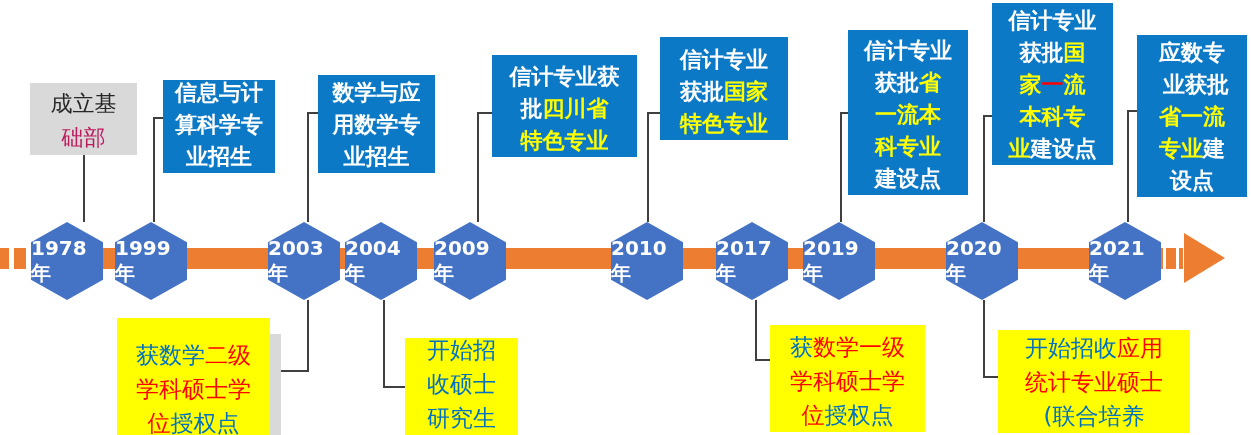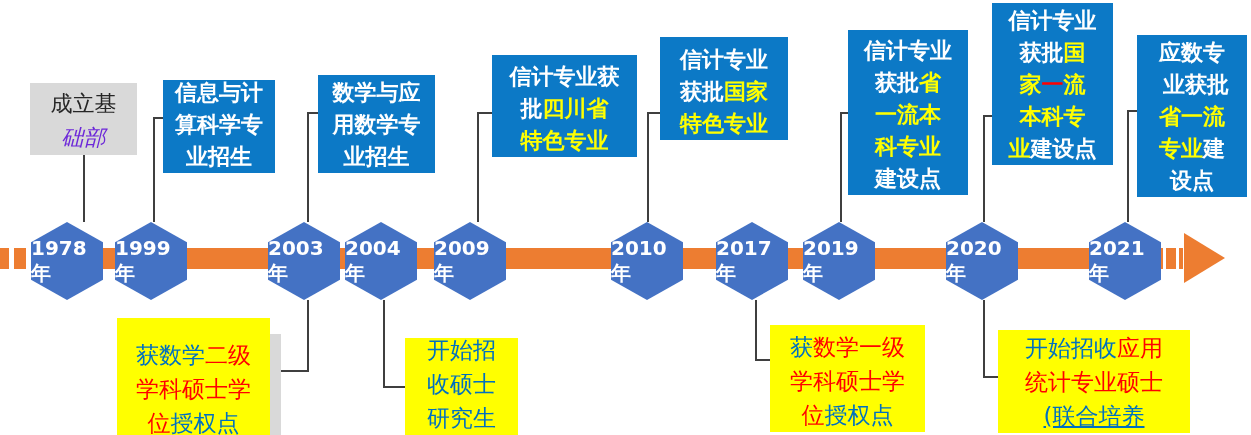--- a/index.html
+++ b/index.html
@@ -78,21 +78,21 @@
   <div class="hex" style="left:345px">2004年</div>
   <div class="hex" style="left:434px">2009年</div>
   <div class="hex" style="left:611px">2010年</div>
   <div class="hex" style="left:716px">2017年</div>
   <div class="hex" style="left:803px">2019年</div>
   <div class="hex" style="left:946px">2020年</div>
   <div class="hex" style="left:1089px">2021年</div>
 
   <div class="box gray" style="left:30px;top:83px;width:107px;height:72px">
       <div><span style="color: rgb(38, 38, 38);">成立基</span></div>
-      <div><span style="color: #6d28d9; font-style: italic;">础部</span></div>
+      <div><span style="color: #be185d;">础部</span></div>
     </div>
   <div class="box blue" style="left:163px;top:80px;width:112px;height:93px">
       <div><span style="color: rgb(255, 255, 255);">信息与计</span></div>
       <div><span style="color: rgb(255, 255, 255);">算科学专</span></div>
       <div><span style="color: rgb(255, 255, 255);">业招生</span></div>
     </div>
   <div class="box blue" style="left:318px;top:75px;width:117px;height:98px">
       <div><span style="color: rgb(255, 255, 255);">数学与应</span></div>
       <div><span style="color: rgb(255, 255, 255);">用数学专</span></div>
       <div><span style="color: rgb(255, 255, 255);">业招生</span></div>
@@ -140,16 +140,16 @@
       <div><span style="color: rgb(0, 112, 192);">研究生</span></div>
     </div>
   <div class="box yellow" style="left:770px;top:325px;width:155px;height:107px">
       <div><span style="color: rgb(0, 112, 192);">获</span><span style="color: rgb(255, 0, 0);">数学一级</span></div>
       <div><span style="color: rgb(255, 0, 0);">学科硕士学</span></div>
       <div><span style="color: rgb(255, 0, 0);">位</span><span style="color: rgb(0, 112, 192);">授权点</span></div>
     </div>
   <div class="box yellow" style="left:998px;top:330px;width:192px;height:103px">
       <div><span style="color: rgb(0, 112, 192);">开始招收</span><span style="color: rgb(255, 0, 0);">应用</span></div>
       <div><span style="color: rgb(255, 0, 0);">统计专业硕士</span></div>
-      <div><span style="color: rgb(0, 112, 192); text-decoration: underline;">(联合培养</span></div>
+      <div><span style="color: rgb(0, 112, 192);">(联合培养</span></div>
     </div>
 
 </div>
 
 </body></html>

